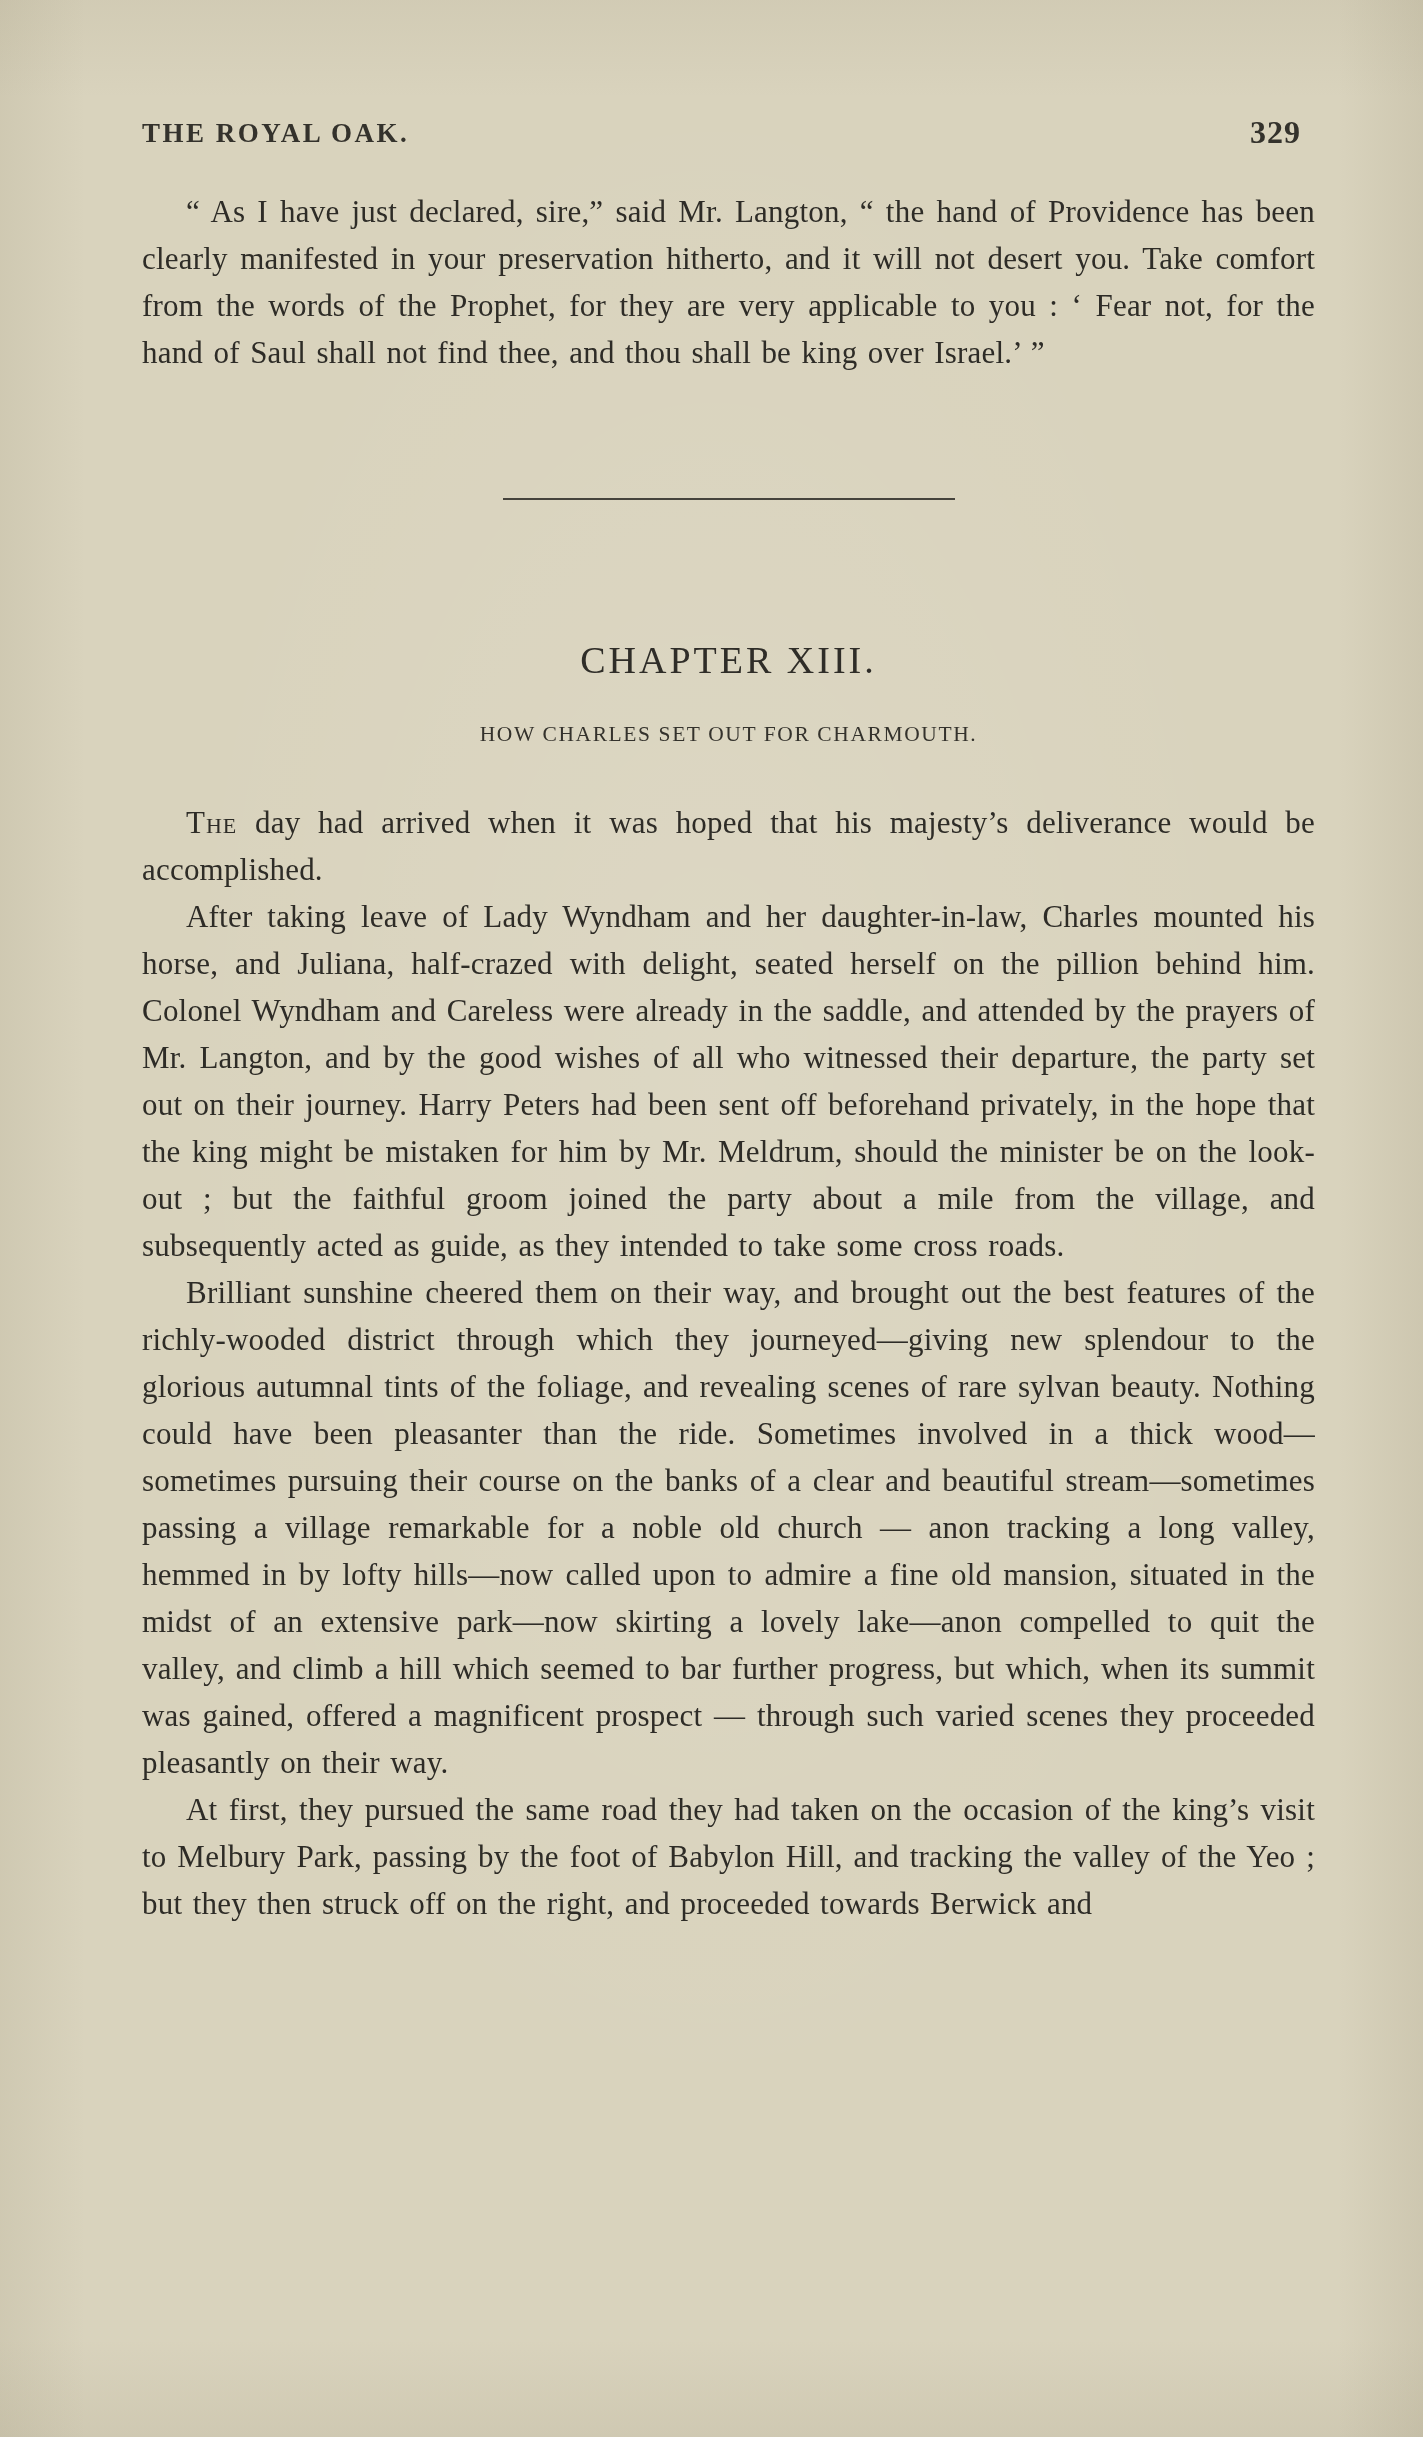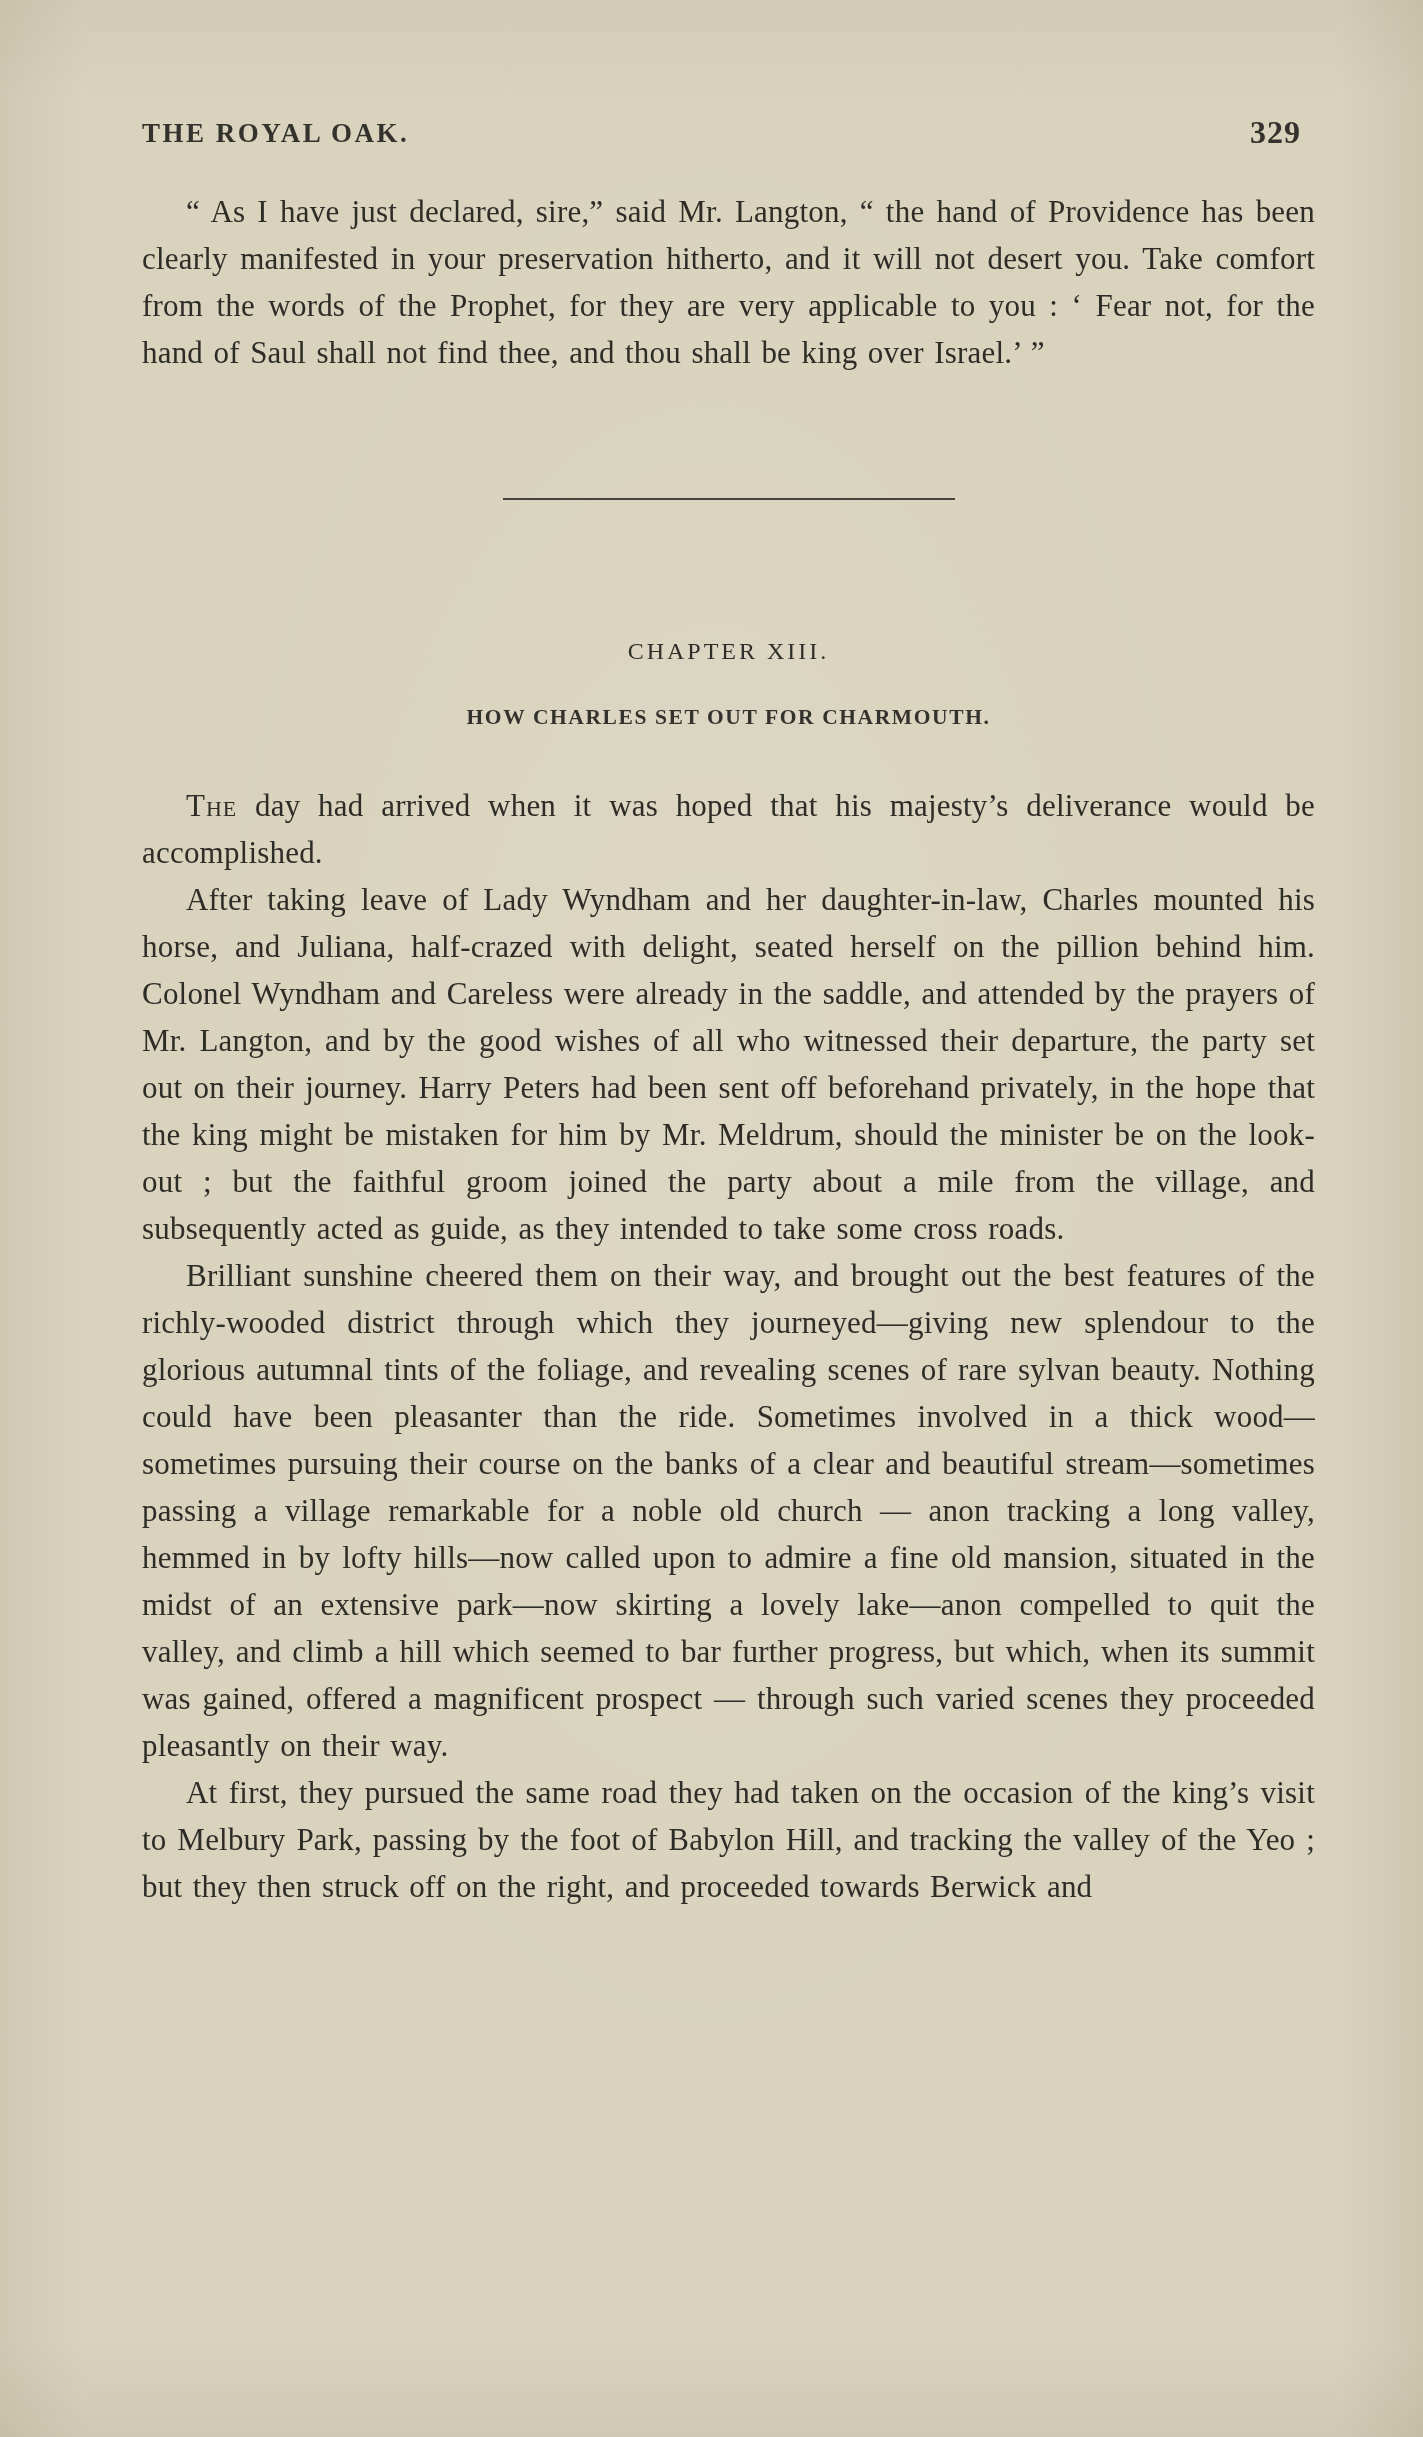--- a/index.html
+++ b/index.html
@@ -77,28 +77,28 @@
     width: 452px;
     height: 0;
     border-top: 2px solid #45433c;
     margin: 122px auto 0 auto;
   }
   
   .chapter {
     margin: 138px 0 0 0;
     text-align: center;
     font-weight: normal;
-    font-size: 24px;
+    font-size: 38px;
     letter-spacing: 3px;
     color: #2f2d28;
   }
   .subtitle {
     margin: 40px 0 0 0;
     text-align: center;
-    font-weight: bold;
+    font-weight: normal;
     font-size: 21.5px;
     letter-spacing: 1.6px;
     color: #34322c;
   }
   .body-start {
     margin-top: 52px;
   }
   .lead {
     font-variant: small-caps;
     letter-spacing: 1px;

